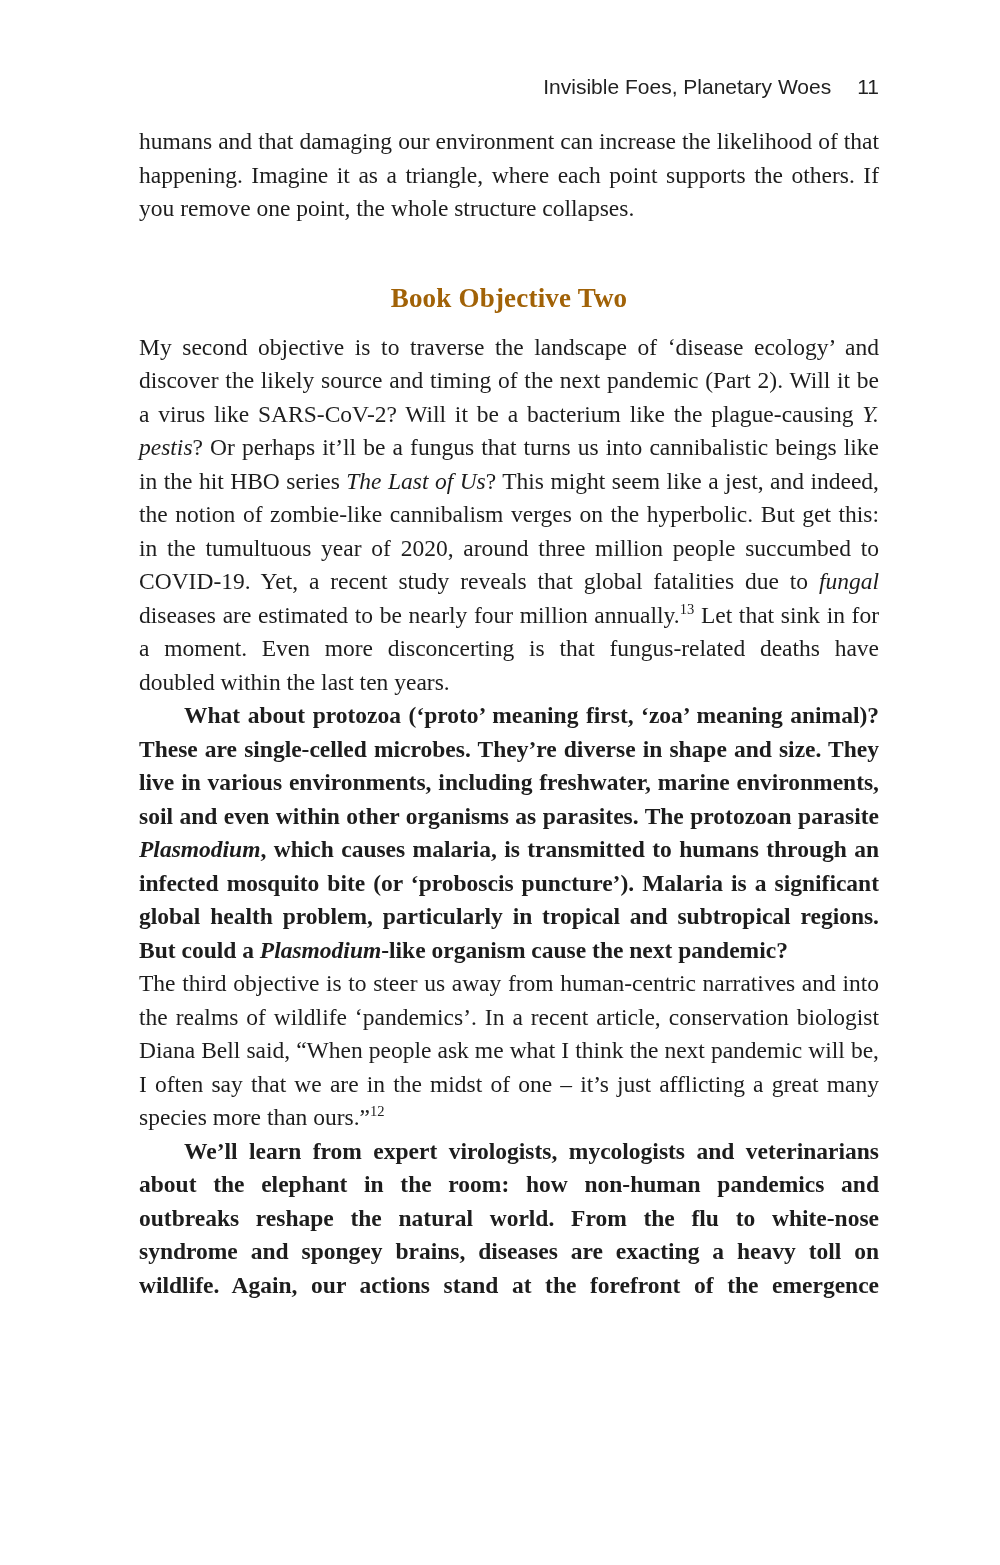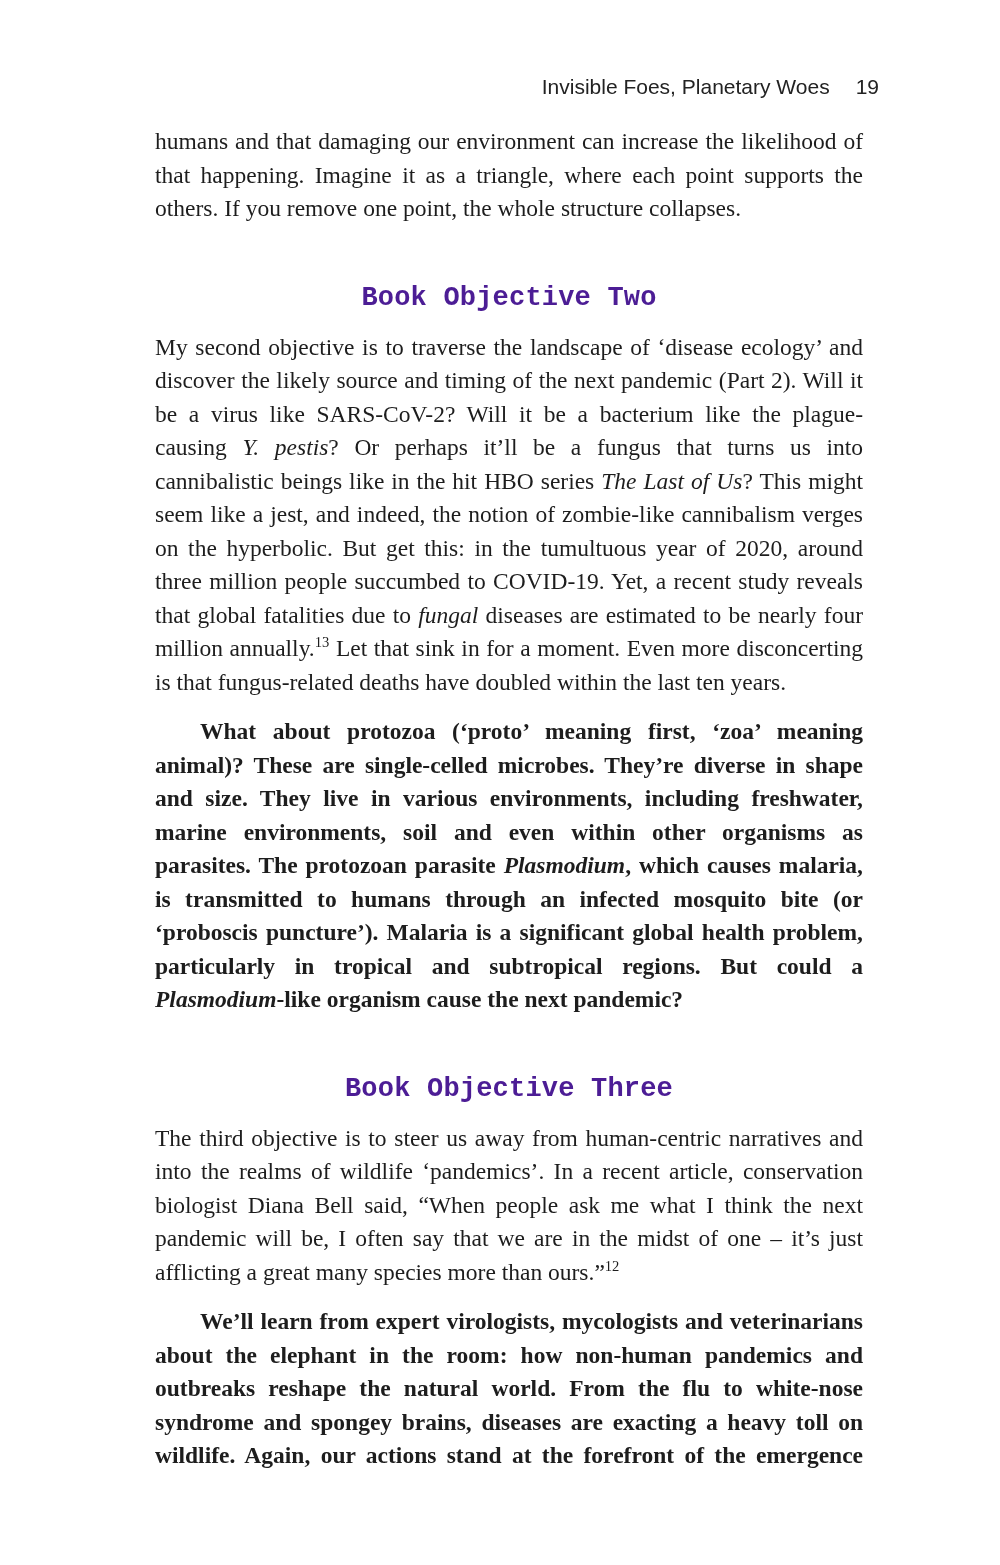--- a/index.html
+++ b/index.html
@@ -29,68 +29,67 @@
     font-family: "Liberation Sans", sans-serif;
     font-size: 21px;
     line-height: 22px;
     color: #222222;
     margin-bottom: 27px;
   }
   .running-header .page-num {
     margin-left: 26px;
   }
   .body-para {
-    margin: 16px;
+    margin: 0;
     font-size: 23.5px;
     line-height: 33.5px;
     text-align: justify;
     text-justify: inter-word;
     color: #1d1d1d;
   }
   .body-para.indent {
     text-indent: 45px;
     font-weight: bold;
   }
   .body-para.justify-last {
     text-align-last: justify;
   }
   .section-heading {
-    font-family: Liberation Mono, monospace;
+    font-family: Liberation Serif, serif;
     font-weight: bold;
     font-size: 27px;
     line-height: 31px;
     text-align: center;
-    color: #4c1d95;
+    color: #a16207;
     margin: 57px 0 17px 0;
     letter-spacing: 0.2px;
   }
   .body-para i { font-style: italic; }
   .body-para sup {
     font-size: 62%;
     line-height: 0;
     vertical-align: super;
   }
 </style>
 </head>
 <body>
 
 <div class="page">
 
   <div class="running-header">
     <span class="head-title">Invisible Foes, Planetary Woes</span>
-    <span class="page-num">19</span>
+    <span class="page-num">11</span>
   </div>
 
   <p class="body-para"><span>humans and that damaging our environment can increase the likelihood of that happening. Imagine it as a triangle, where each point supports the others. If you remove one point, the whole structure collapses.</span></p>
 
   <h2 class="section-heading">Book Objective Two</h2>
 
   <p class="body-para"><span>My second objective is to traverse the landscape of ‘disease ecology’ and discover the likely source and timing of the next pandemic (Part 2). Will it be a virus like SARS-CoV-2? Will it be a bacterium like the plague-causing </span><i>Y. pestis</i><span>? Or perhaps it’ll be a fungus that turns us into cannibalistic beings like in the hit HBO series </span><i>The Last of Us</i><span>? This might seem like a jest, and indeed, the notion of zombie-like cannibalism verges on the hyperbolic. But get this: in the tumultuous year of 2020, around three million people succumbed to COVID-19. Yet, a recent study reveals that global fatalities due to </span><i>fungal</i><span> diseases are estimated to be nearly four million annually.</span><sup>13</sup><span> Let that sink in for a moment. Even more disconcerting is that fungus-related deaths have doubled within the last ten years.</span></p>
 
   <p class="body-para indent"><span>What about protozoa (‘proto’ meaning first, ‘zoa’ meaning animal)? These are single-celled microbes. They’re diverse in shape and size. They live in various environments, including freshwater, marine environments, soil and even within other organisms as parasites. The protozoan parasite </span><i>Plasmodium</i><span>, which causes malaria, is transmitted to humans through an infected mosquito bite (or ‘proboscis puncture’). Malaria is a significant global health problem, particularly in tropical and subtropical regions. But could a </span><i>Plasmodium</i><span>-like organism cause the next pandemic?</span></p>
 
-  <h2 class="section-heading">Book Objective Three</h2>
 
   <p class="body-para"><span>The third objective is to steer us away from human-centric narratives and into the realms of wildlife ‘pandemics’. In a recent article, conservation biologist Diana Bell said, “When people ask me what I think the next pandemic will be, I often say that we are in the midst of one – it’s just afflicting a great many species more than ours.”</span><sup>12</sup></p>
 
   <p class="body-para indent justify-last"><span>We’ll learn from expert virologists, mycologists and veterinarians about the elephant in the room: how non-human pandemics and outbreaks reshape the natural world. From the flu to white-nose syndrome and spongey brains, diseases are exacting a heavy toll on wildlife. Again, our actions stand at the forefront of the emergence</span></p>
 
 </div>
 
 </body></html>

